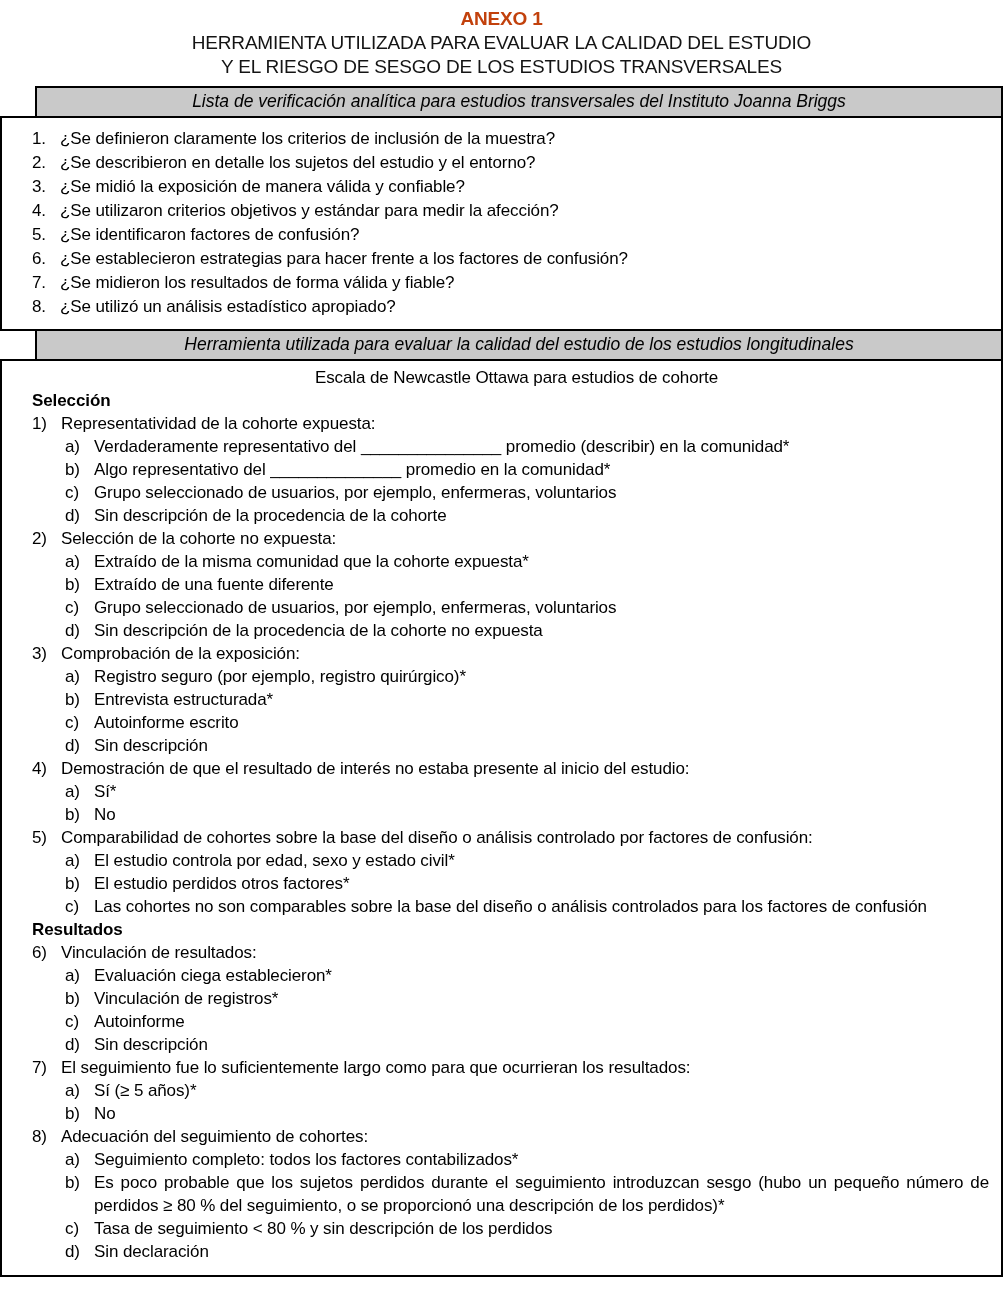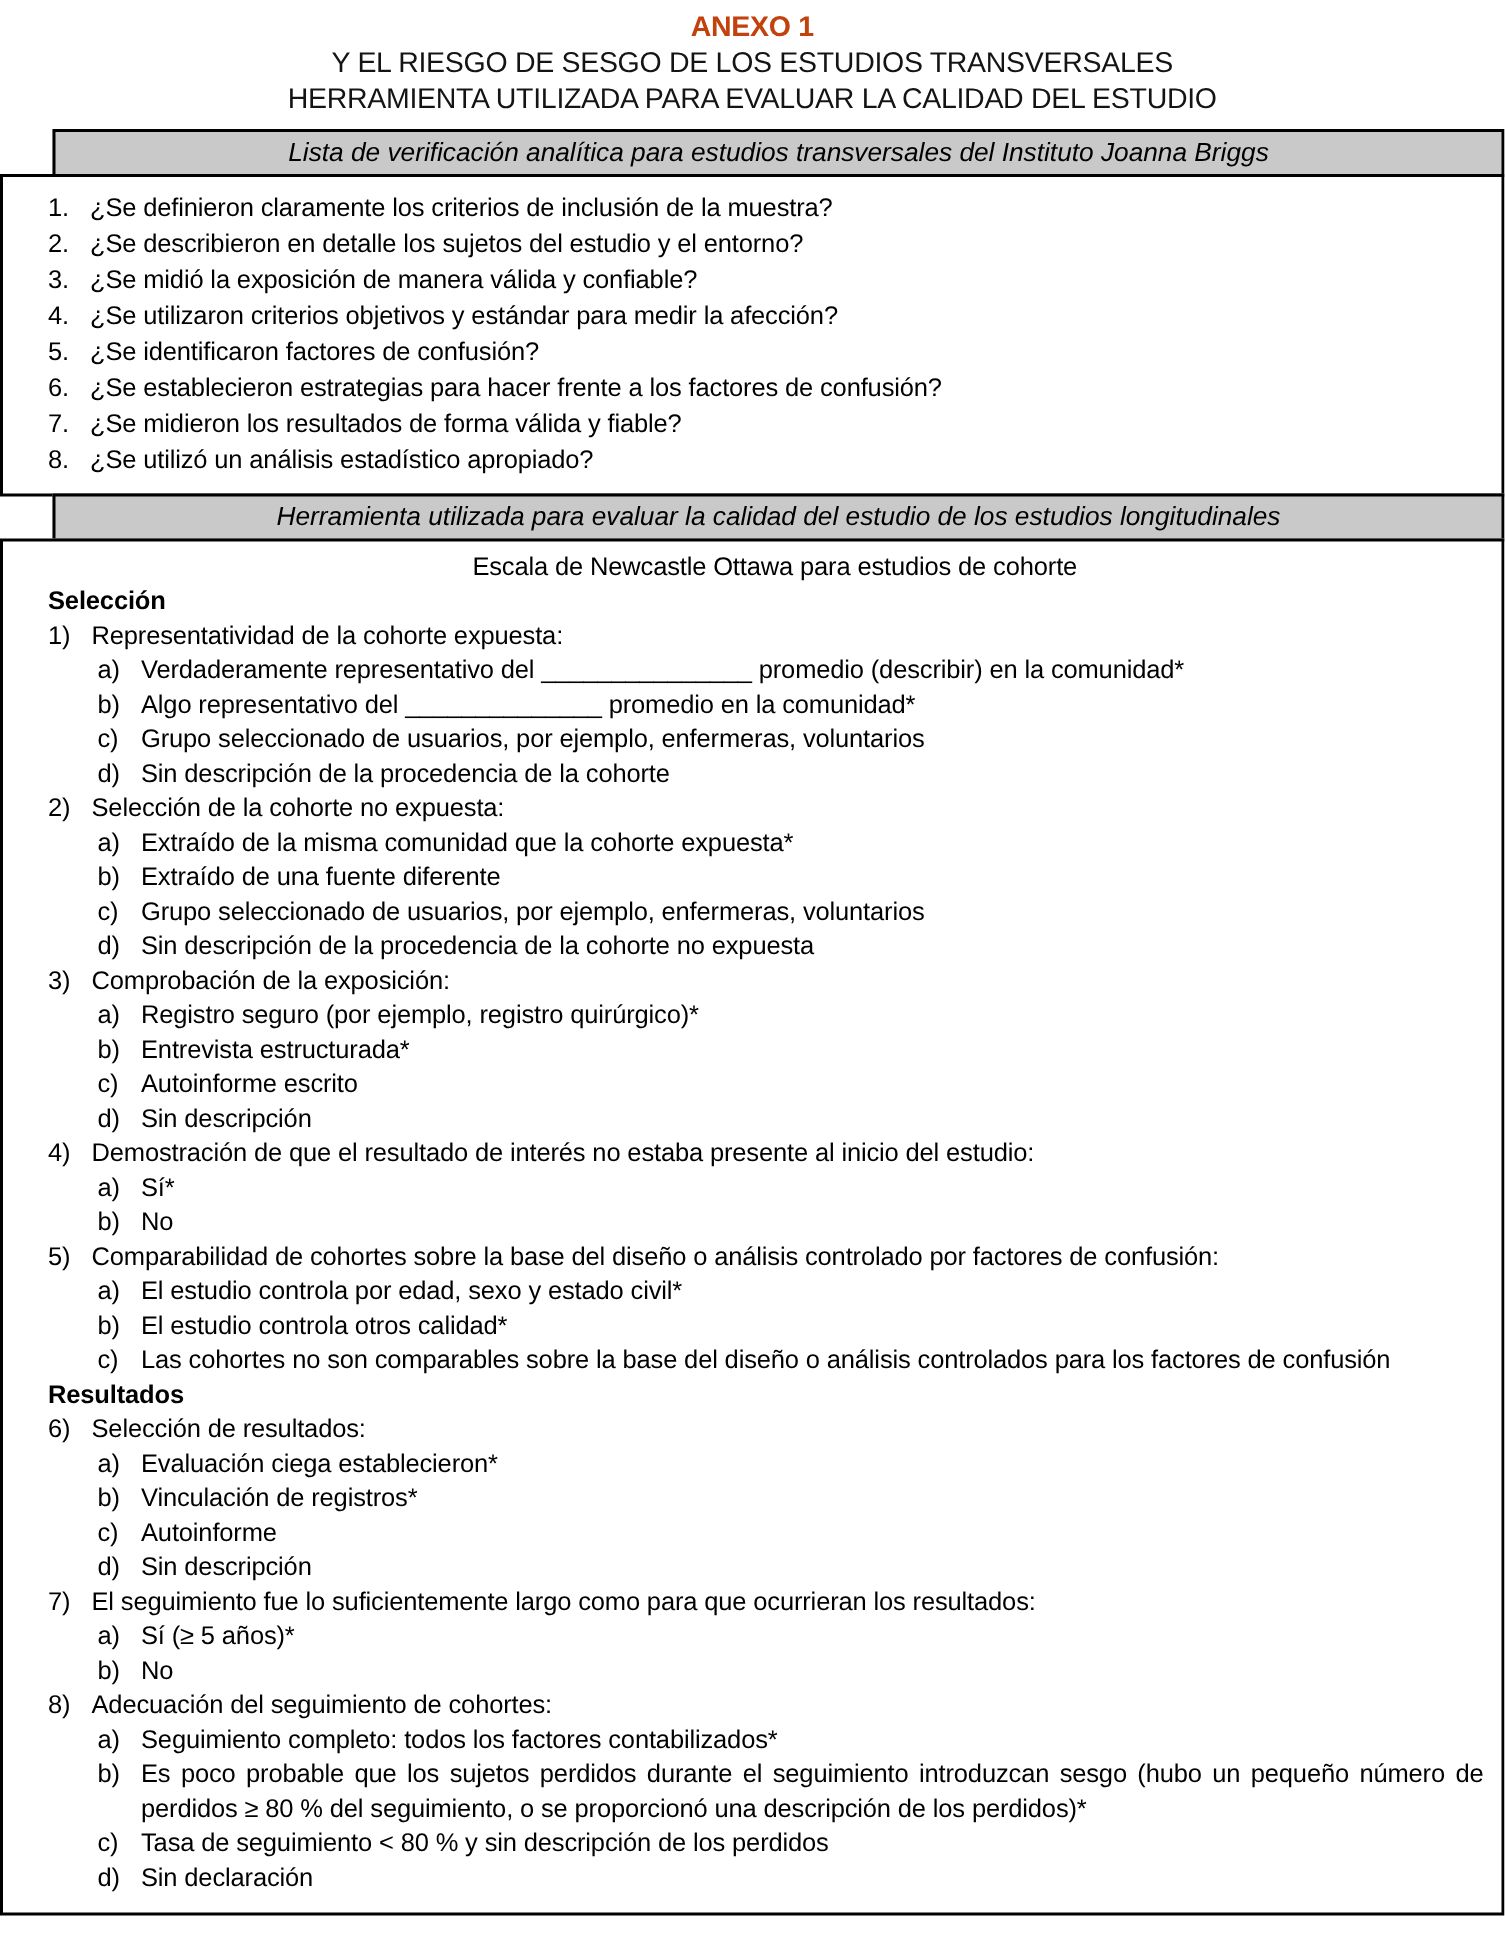--- a/index.html
+++ b/index.html
@@ -116,22 +116,22 @@
     text-align: justify;
   }
 </style>
 </head>
 <body>
 
 <div class="page">
 
   <header class="doc-header">
     <div class="annex-title">ANEXO 1</div>
+    <div class="doc-title">HERRAMIENTA UTILIZADA PARA EVALUAR LA CALIDAD DEL ESTUDIO</div>
     <div class="doc-title">Y EL RIESGO DE SESGO DE LOS ESTUDIOS TRANSVERSALES</div>
-    <div class="doc-title">HERRAMIENTA UTILIZADA PARA EVALUAR LA CALIDAD DEL ESTUDIO</div>
   </header>
 
   <div class="banner">Lista de verificación analítica para estudios transversales del Instituto Joanna Briggs</div>
 
   <section class="box jbi-box">
     <div class="q-row">
       <span class="q-num">1.</span>
       <span class="q-text">¿Se definieron claramente los criterios de inclusión de la muestra?</span>
     </div>
     <div class="q-row">
@@ -253,32 +253,32 @@
       <div class="item-row">
         <span class="i-num">5)</span>
         <span class="i-text">Comparabilidad de cohortes sobre la base del diseño o análisis controlado por factores de confusión:</span>
       </div>
       <div class="opt-row">
         <span class="o-label">a)</span>
         <span class="o-text">El estudio controla por edad, sexo y estado civil*</span>
       </div>
       <div class="opt-row">
         <span class="o-label">b)</span>
-        <span class="o-text">El estudio controla otros calidad*</span>
+        <span class="o-text">El estudio perdidos otros factores*</span>
       </div>
       <div class="opt-row">
         <span class="o-label">c)</span>
         <span class="o-text">Las cohortes no son comparables sobre la base del diseño o análisis controlados para los factores de confusión</span>
       </div>
 
       <div class="sec-heading">Resultados</div>
 
       <div class="item-row">
         <span class="i-num">6)</span>
-        <span class="i-text">Selección de resultados:</span>
+        <span class="i-text">Vinculación de resultados:</span>
       </div>
       <div class="opt-row">
         <span class="o-label">a)</span>
         <span class="o-text">Evaluación ciega establecieron*</span>
       </div>
       <div class="opt-row">
         <span class="o-label">b)</span>
         <span class="o-text">Vinculación de registros*</span>
       </div>
       <div class="opt-row">

